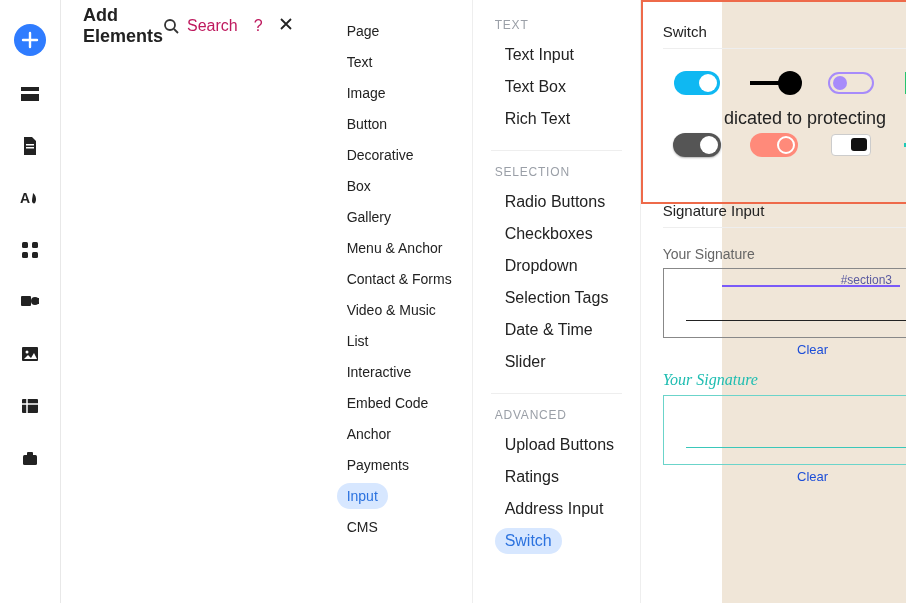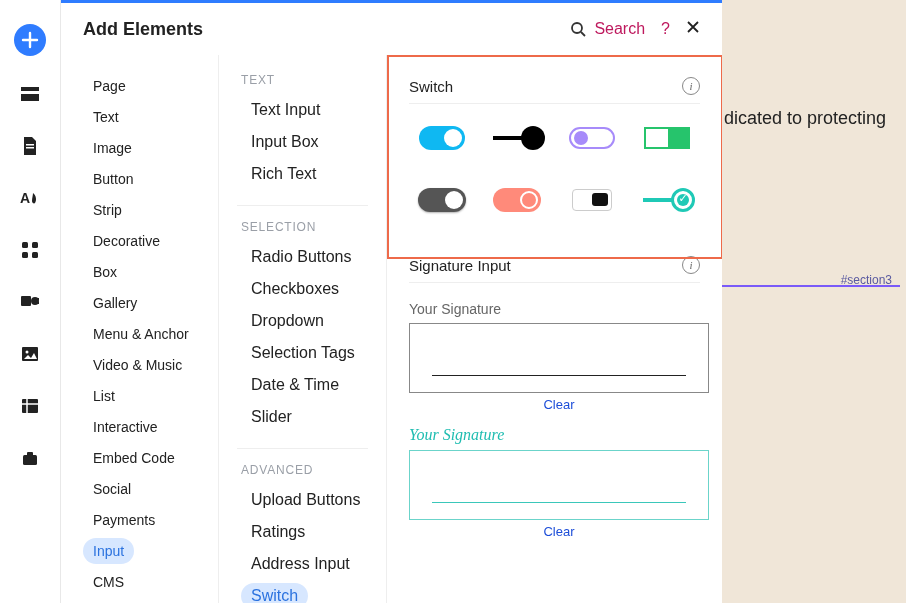--- a/index.html
+++ b/index.html
@@ -63,21 +63,21 @@
   .panel {
     position: absolute;
     left: 60px;
     top: 0;
     width: 662px;
     height: 603px;
     background: #fff;
     border-left: 1px solid #e8e8e8;
     z-index: 2;
     display: flex;
-    flex-direction: column;
+    flex-direction: row;
   }
   .top-strip {
     height: 3px;
     background: #2f7cff;
   }
   .panel-header {
     display: flex;
     align-items: center;
     height: 52px;
     padding: 0 22px 0 22px;
@@ -355,38 +355,38 @@
           </svg>
       </div>
     </div>
   </div>
   <div class="panel-body">
     <div class="col1" id="col1">
         <div><div class="cat">Page</div></div>
         <div><div class="cat">Text</div></div>
         <div><div class="cat">Image</div></div>
         <div><div class="cat">Button</div></div>
-        <div><div class="cat">Strip</div></div>
         <div><div class="cat">Decorative</div></div>
         <div><div class="cat">Box</div></div>
         <div><div class="cat">Gallery</div></div>
         <div><div class="cat">Menu &amp; Anchor</div></div>
+        <div><div class="cat">Contact &amp; Forms</div></div>
         <div><div class="cat">Video &amp; Music</div></div>
         <div><div class="cat">List</div></div>
         <div><div class="cat">Interactive</div></div>
         <div><div class="cat">Embed Code</div></div>
-        <div><div class="cat">Social</div></div>
+        <div><div class="cat">Anchor</div></div>
         <div><div class="cat">Payments</div></div>
         <div><div class="cat active">Input</div></div>
         <div><div class="cat">CMS</div></div>
       </div>
     <div class="col2" id="col2">
         <div class="group-label">TEXT</div>
         <div><div class="sub">Text Input</div></div>
-        <div><div class="sub">Input Box</div></div>
+        <div><div class="sub">Text Box</div></div>
         <div><div class="sub">Rich Text</div></div>
         <hr>
         <div class="group-label">SELECTION</div>
         <div><div class="sub">Radio Buttons</div></div>
         <div><div class="sub">Checkboxes</div></div>
         <div><div class="sub">Dropdown</div></div>
         <div><div class="sub">Selection Tags</div></div>
         <div><div class="sub">Date &amp; Time</div></div>
         <div><div class="sub">Slider</div></div>
         <hr>

